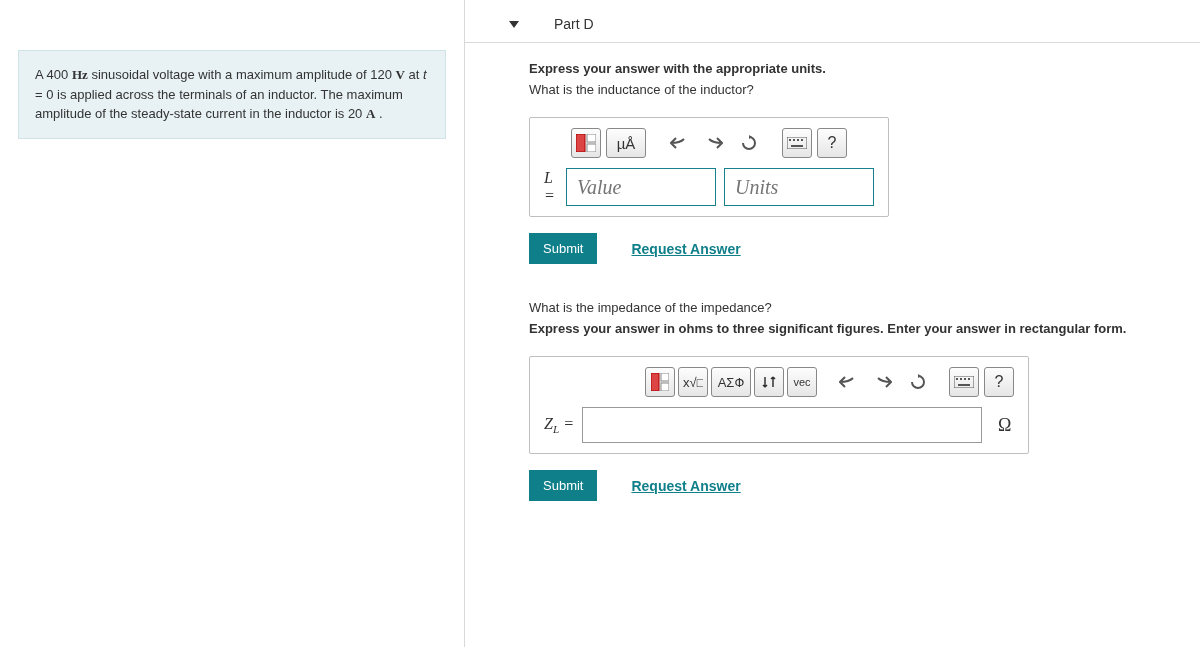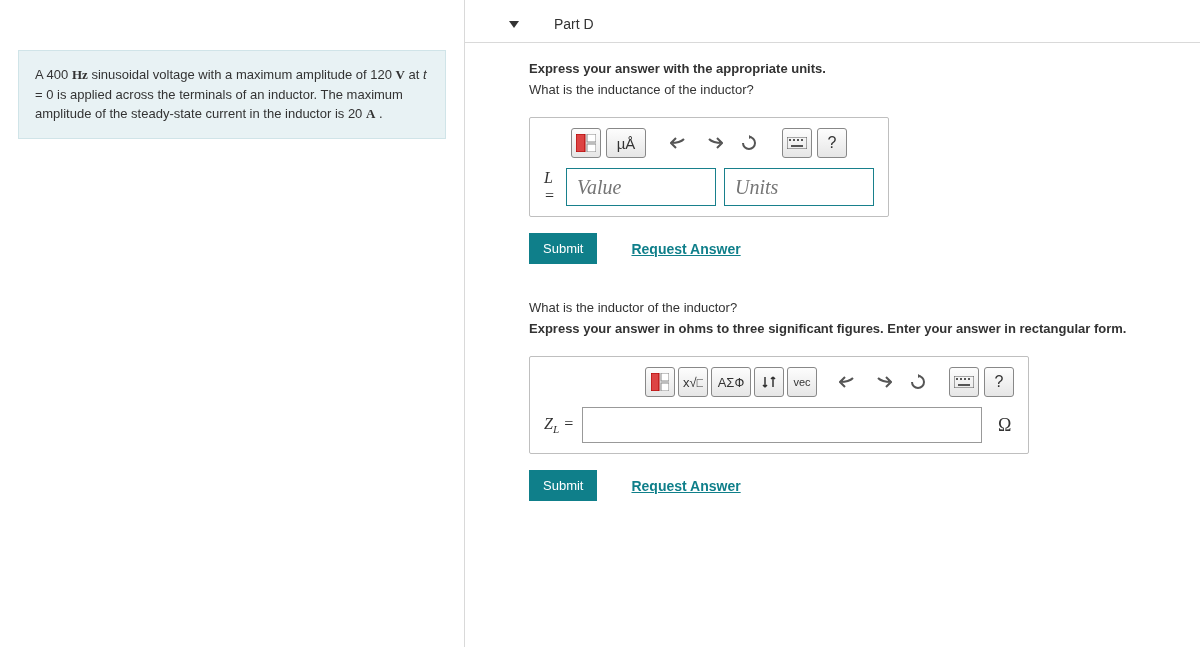--- a/index.html
+++ b/index.html
@@ -102,21 +102,21 @@
         </div>
       </div>
 
       <div class="actions">
         <button class="submit-btn">Submit</button>
         <span class="link">Request Answer</span>
       </div>
     </div>
 
     <div class="part-body">
-      <div class="prompt-line">What is the inductor of the inductor?</div>
+      <div class="prompt-line">What is the impedance of the impedance?</div>
       <div class="prompt-line prompt-bold">Express your answer in ohms to three significant figures. Enter your answer in rectangular form.</div>
 
       <div class="answer-box" style="width:500px;">
         <div class="toolbar right">
           <div class="tool-group">
             <span class="tool-btn">
               <svg width="18" height="18">
                   <rect x="0" y="0" width="8" height="18" fill="#d44" stroke="#a00"></rect>
                   <rect x="10" y="0" width="8" height="8" fill="#fff" stroke="#888"></rect>
                   <rect x="10" y="10" width="8" height="8" fill="#fff" stroke="#888"></rect>

